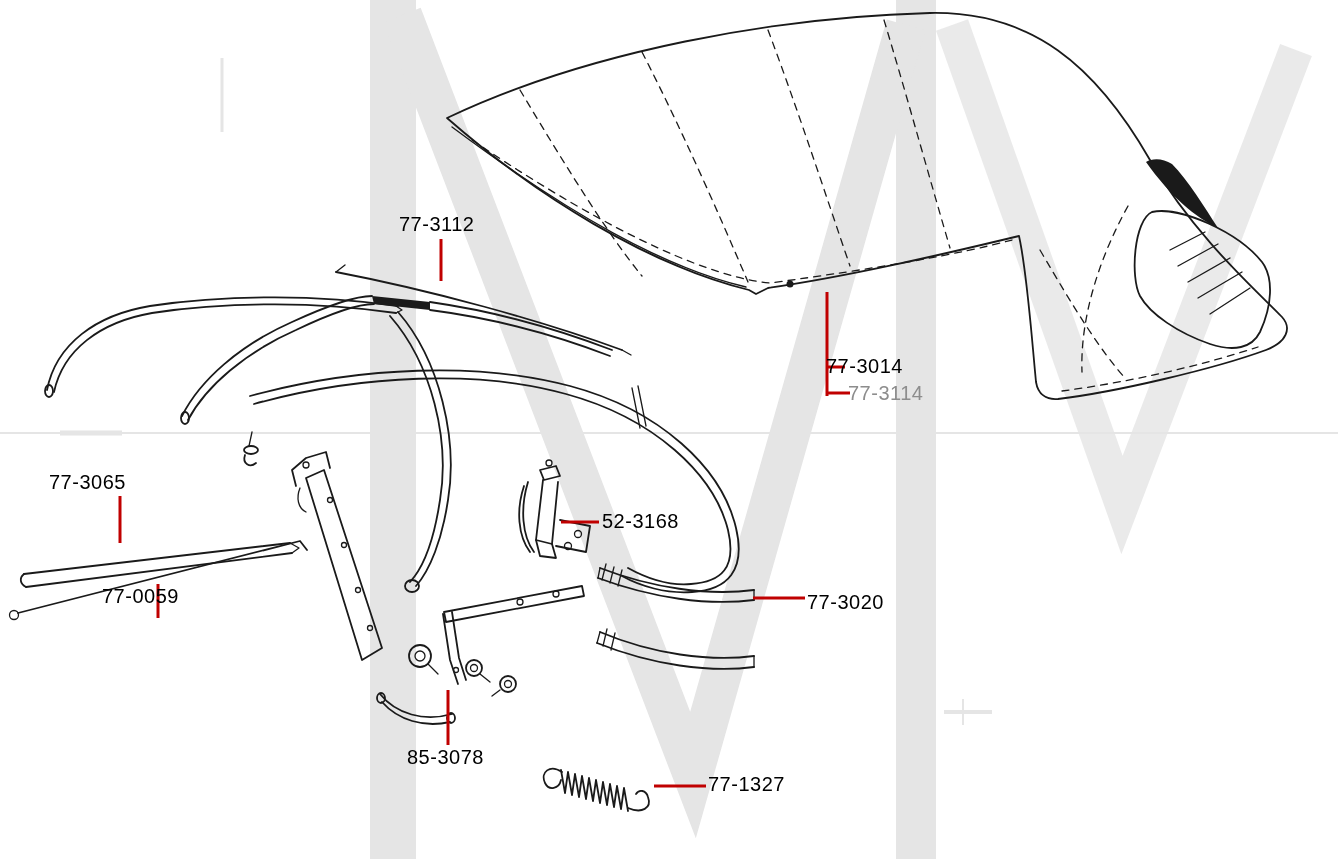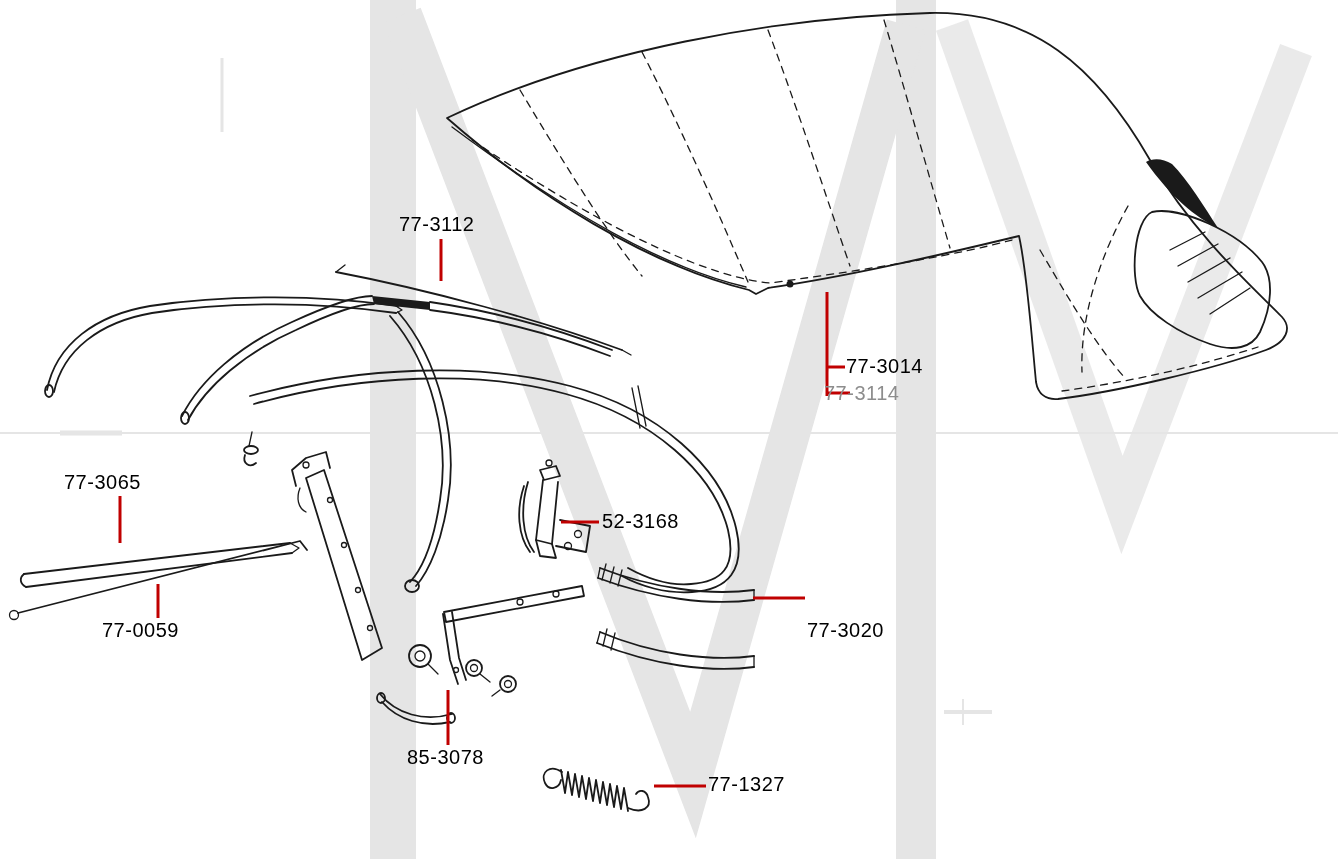--- a/index.html
+++ b/index.html
@@ -22,26 +22,26 @@
   .part-label{
     position:absolute;
     font-size:20px;
     line-height:20px;
     color:var(--color-label-text);
     white-space:nowrap;
     letter-spacing:0.5px;
   }
   .part-label.muted{color:var(--color-label-muted);}
   .lbl-3112{left:399px;top:214px}
-  .lbl-3014{left:846px;top:356px}
-  .lbl-3114{left:824px;top:383px}
-  .lbl-3065{left:64px;top:472px}
-  .lbl-0059{left:102px;top:620px}
+  .lbl-3014{left:826px;top:356px}
+  .lbl-3114{left:848px;top:383px}
+  .lbl-3065{left:49px;top:472px}
+  .lbl-0059{left:102px;top:586px}
   .lbl-3168{left:602px;top:511px}
-  .lbl-3020{left:807px;top:620px}
+  .lbl-3020{left:807px;top:592px}
   .lbl-3078{left:407px;top:747px}
   .lbl-3194{left:708px;top:774px}
   .ink{stroke:var(--color-ink);fill:none;stroke-width:1.8;stroke-linecap:round;stroke-linejoin:round;}
   .ink-fill{fill:var(--color-ink);stroke:none;}
   .dash{stroke-dasharray:7 6;stroke-width:1.3;}
   .thin{stroke-width:1.3;}
   .leaders line{stroke:var(--color-leader);stroke-width:3;fill:none;}
   .wm{stroke:var(--color-watermark);fill:none;}
 </style>
 </head>

